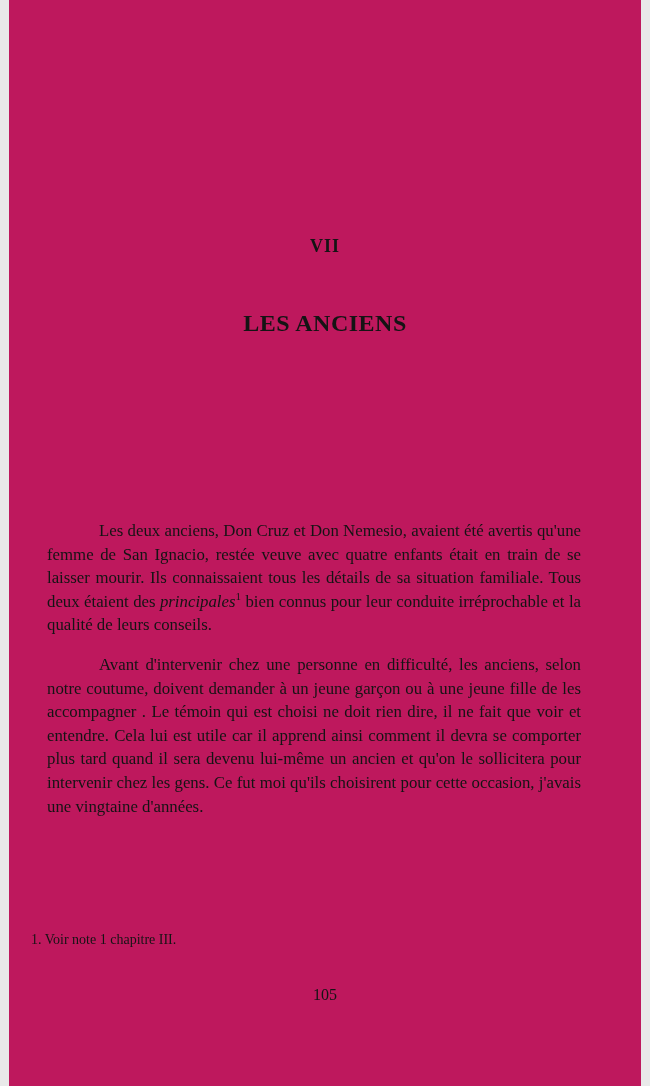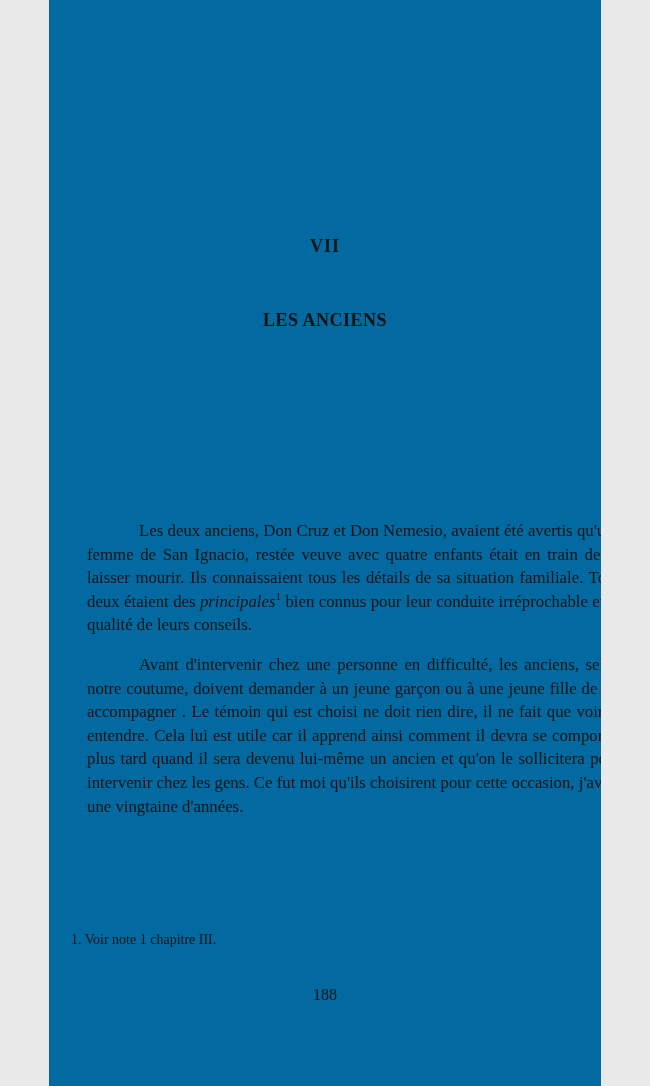--- a/index.html
+++ b/index.html
@@ -2,24 +2,24 @@
 <html><head>
 <meta charset="utf-8">
 <style>
   html, body {
     margin: 0;
     padding: 0;
     background: #e9e9e9;
   }
   .scan-page {
     position: relative;
-    width: 552px;
+    width: 632px;
     height: 1086px;
     margin: 0 auto;
-    background: #0369a1;
+    background: #be185d;
     color: #141414;
     font-family: "Liberation Serif", "DejaVu Serif", serif;
     overflow: hidden;
   }
   .chapter-number {
     position: absolute;
     top: 236px;
     left: 0;
     width: 100%;
     text-align: center;
@@ -27,21 +27,21 @@
     font-size: 18px;
     letter-spacing: 1px;
   }
   .chapter-title {
     position: absolute;
     top: 310px;
     left: 0;
     width: 100%;
     text-align: center;
     font-weight: bold;
-    font-size: 18px;
+    font-size: 24px;
     letter-spacing: 0.5px;
   }
   .body-text {
     position: absolute;
     top: 503px;
     left: 22px;
     width: 566px;
     font-size: 16.8px;
     line-height: 23.6px;
     text-align: justify;
@@ -86,15 +86,15 @@
 
   <div class="body-text">
     <p class="para"><span>Les deux anciens, Don Cruz et Don Nemesio, avaient été avertis qu'une femme de San Ignacio, restée veuve avec quatre enfants était en train de se laisser mourir. Ils connaissaient tous les détails de sa situation familiale. Tous deux étaient des </span><span class="italic-term">principales</span><sup>1</sup><span> bien connus pour leur conduite irréprochable et la qualité de leurs conseils.</span></p>
 
     <p class="para"><span>Avant d'intervenir chez une personne en difficulté, les anciens, selon notre coutume, doivent demander à un jeune garçon ou à une jeune fille de les accompagner . Le témoin qui est choisi ne doit rien dire, il ne fait que voir et entendre. Cela lui est utile car il apprend ainsi comment il devra se comporter plus tard quand il sera devenu lui-même un ancien et qu'on le sollicitera pour intervenir chez les gens. Ce fut moi qu'ils choisirent pour cette occasion, j'avais une vingtaine d'années.</span></p>
 
   </div>
 
   <div class="footnote">1. Voir note 1 chapitre III.</div>
 
-  <div class="page-number">188</div>
+  <div class="page-number">105</div>
 
 </div>
 
 </body></html>

